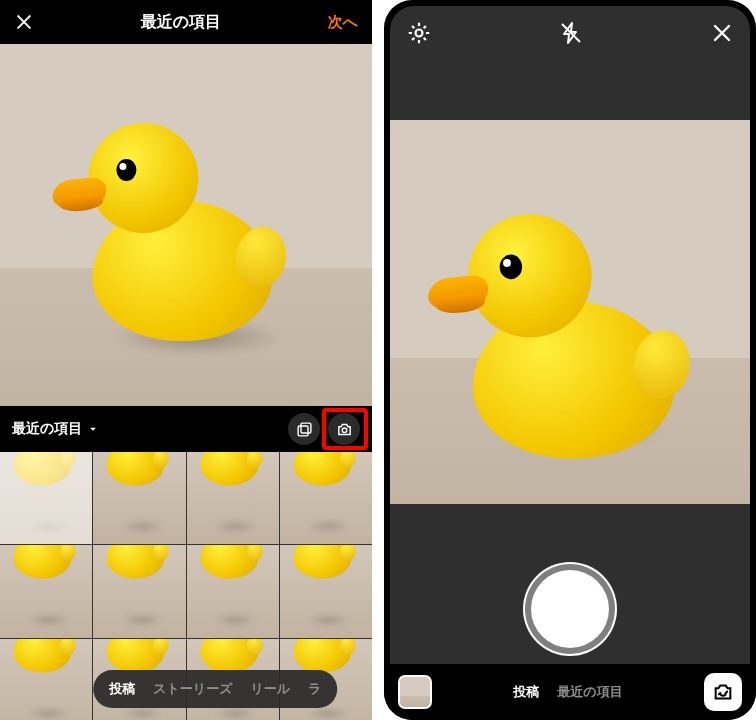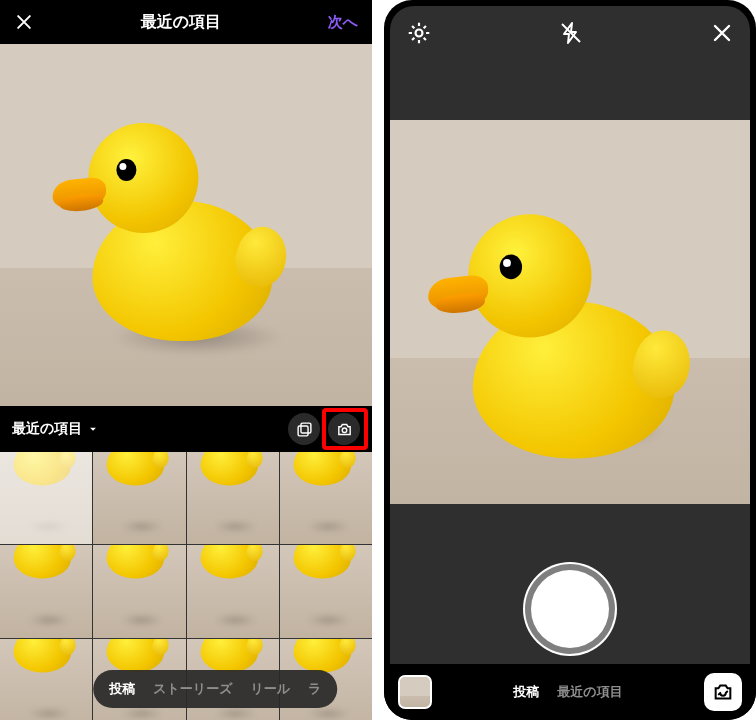--- a/index.html
+++ b/index.html
@@ -26,21 +26,21 @@
     height: 44px;
     display: flex;
     align-items: center;
     justify-content: space-between;
     padding: 0 14px;
     background: #000;
     color: #fff;
   }
   .l-header .close { width: 20px; height: 20px; color: #fff; }
   .l-header .title { font-size: 16px; font-weight: 600; flex: 1; text-align: center; }
-  .l-header .next { color: #8b5cf6; font-size: 15px; font-weight: 600; }
+  .l-header .next { color: #f97316; font-size: 15px; font-weight: 600; }
 
   .preview {
     width: 100%;
     height: 362px;
     position: relative;
     overflow: hidden;
   }
 
   .sourcebar {
     height: 46px;

